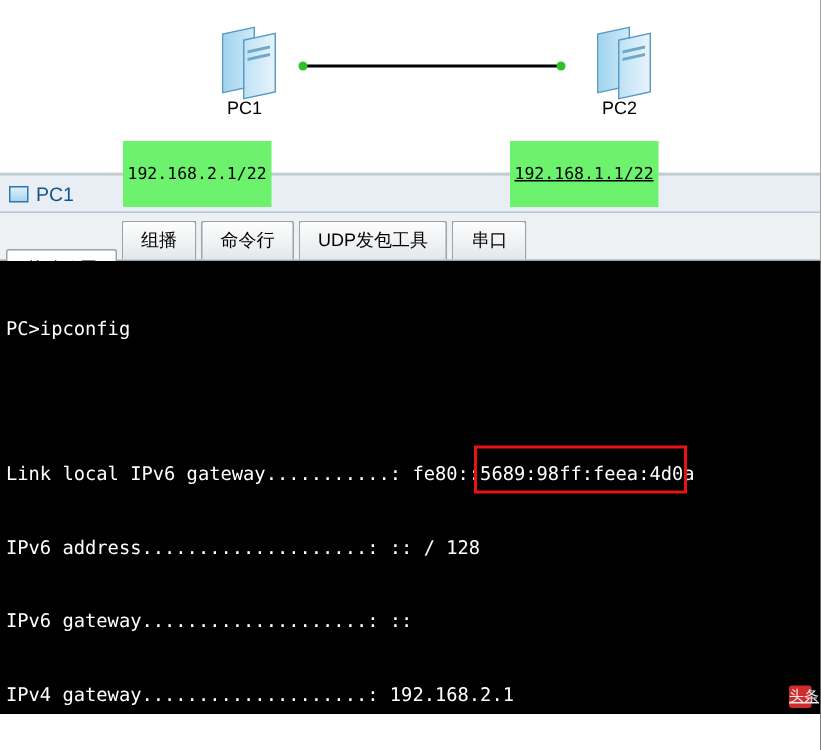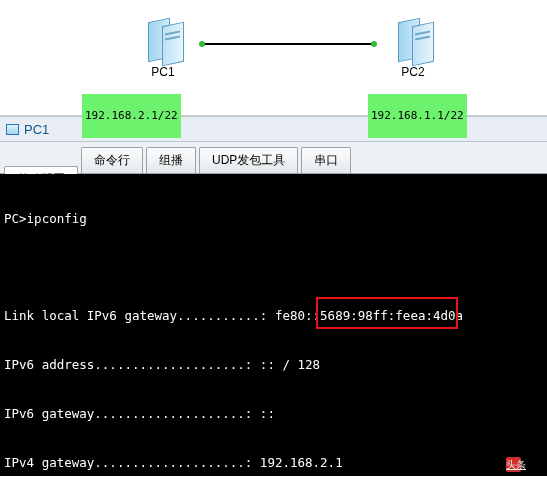--- a/index.html
+++ b/index.html
@@ -151,21 +151,21 @@
     font-family: "Liberation Sans", sans-serif;
     opacity: 0.92;
   }
   #watermark .wm-logo {
     width: 15px; height: 15px;
     background: #e03131;
     color: #fff;
     font-size: 10px;
     line-height: 15px;
     text-align: center;
-    margin-right: 20px;
+    margin-right: 0;
     border-radius: 2px;
     text-decoration: underline;
   }
 </style>
 </head>
 <body>
 
 <div id="topology">
 
   <div id="link-line"></div>
@@ -186,32 +186,32 @@
     <div class="pc-glyph">
       <div class="tower-back"></div>
       <div class="tower-front"></div>
       <div class="slot"></div>
       <div class="slot slot2"></div>
     </div>
     <div class="pc-label">PC2</div>
   </div>
 
   <div class="ip-badge" style="left:82px; top:94px;">192.168.2.1/22</div>
-  <div class="ip-badge" style="left:368px; top:94px;">192.168.1.1/22</div>
+  <div class="ip-badge" style="left:340px; top:94px;text-decoration:underline;">192.168.1.1/22</div>
 </div>
 
 <div id="window-titlebar">
   <span class="win-icon"></span>
   <span>PC1</span>
 </div>
 
 <div id="tabbar">
   <div class="tab active">基础配置</div>
+  <div class="tab">组播</div>
   <div class="tab">命令行</div>
-  <div class="tab">组播</div>
   <div class="tab">UDP发包工具</div>
   <div class="tab">串口</div>
 </div>
 
 <div id="console">
   <div class="line">PC&gt;ipconfig</div>
   <div class="line"></div>
   <div class="line">Link local IPv6 gateway...........: fe80::5689:98ff:feea:4d0a</div>
   <div class="line">IPv6 address....................: :: / 128</div>
   <div class="line">IPv6 gateway....................: ::</div>

